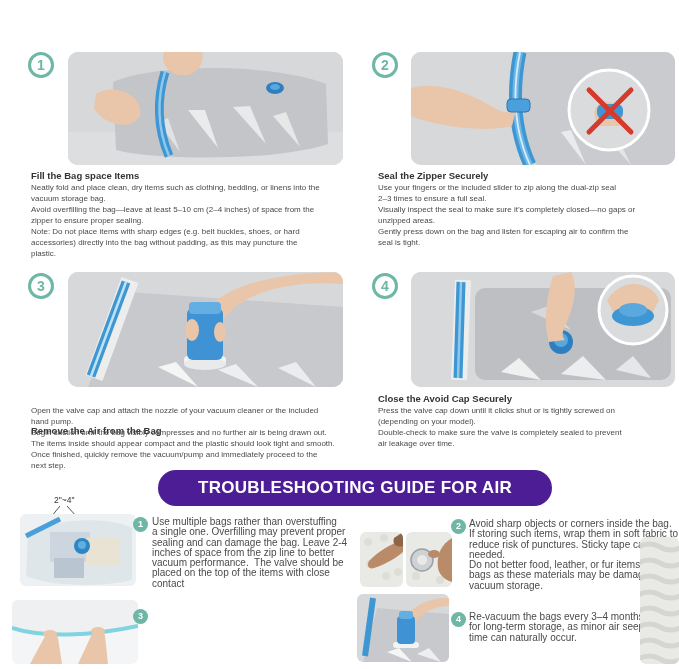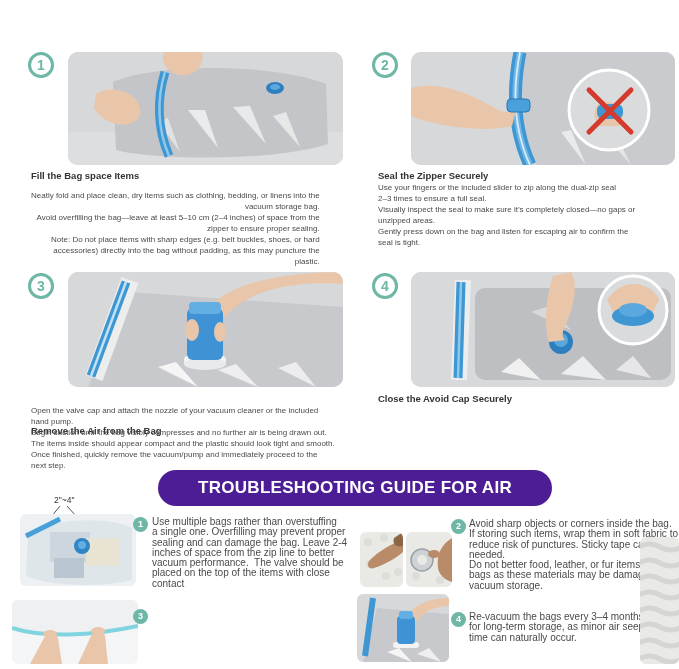--- a/index.html
+++ b/index.html
@@ -49,21 +49,21 @@
       <polygon points="90,70 112,100 100,66" fill="#eeeeef" opacity="0.7"></polygon>
       <path d="M97,20 C89,46 89,76 101,104" stroke="#3e96d3" stroke-width="9" fill="none"></path>
       <path d="M97,20 C89,46 89,76 101,104" stroke="#8ec9ec" stroke-width="2.5" fill="none"></path>
       <ellipse cx="207" cy="36" rx="9" ry="6" fill="#2e7fc0"></ellipse>
       <ellipse cx="207" cy="35" rx="5" ry="3" fill="#5aa8dd"></ellipse>
       <path d="M28,42 C48,30 76,44 72,64 C62,80 34,72 26,56 Z" fill="#e9c6a9"></path>
       <path d="M96,0 L134,0 C138,14 124,28 107,22 C96,16 93,8 96,0 Z" fill="#e9c6a9"></path>
     </svg>
   </div>
   <div class="step-title abs" style="left:31px;top:170px;">Fill the Bag space Items</div>
-  <div class="step-body abs" style="left:31px;top:190px;text-align:right;">Neatly fold and place clean, dry items such as clothing, bedding, or linens into the
+  <div class="step-body abs" style="left:31px;top:182px;">Neatly fold and place clean, dry items such as clothing, bedding, or linens into the
 vacuum storage bag.
 Avoid overfilling the bag—leave at least 5–10 cm (2–4 inches) of space from the
 zipper to ensure proper sealing.
 Note: Do not place items with sharp edges (e.g. belt buckles, shoes, or hard
 accessories) directly into the bag without padding, as this may puncture the
 plastic.</div>
 
   <div class="badge abs" style="left:372px;top:52px;">2</div>
   <div class="photo abs" style="left:411px;top:52px;width:264px;height:113px;">
     <svg viewBox="0 0 264 113" preserveAspectRatio="none">
@@ -136,20 +136,24 @@
       <circle cx="150" cy="70" r="12" fill="#2e7fc0"></circle>
       <circle cx="150" cy="68" r="7" fill="#5aa8dd"></circle>
       <path d="M160,0 C168,14 162,38 154,54 C150,62 152,66 154,68 L138,70 C132,50 136,22 142,4 Z" fill="#e9c6a9"></path>
       <circle cx="222" cy="38" r="34" fill="#dadbdd" stroke="#ffffff" stroke-width="3"></circle>
       <path d="M196,28 C204,16 214,12 222,12 C234,12 244,18 248,28 L240,44 L204,44 Z" fill="#e9c6a9"></path>
       <ellipse cx="222" cy="44" rx="21" ry="10" fill="#3e96d3"></ellipse>
       <ellipse cx="222" cy="38" rx="14" ry="7" fill="#5aa8dd"></ellipse>
     </svg>
   </div>
   <div class="step-title abs" style="left:378px;top:393px;">Close the Avoid Cap Securely</div>
+  <div class="step-body abs" style="left:378px;top:405px;">Press the valve cap down until it clicks shut or is tightly screwed on
+(depending on your model).
+Double-check to make sure the valve is completely sealed to prevent
+air leakage over time.</div>
 
   <div id="ts-banner" class="abs">TROUBLESHOOTING GUIDE FOR AIR LEAKAGE</div>
 
   <div id="measure-label" class="abs" style="left:54px;top:495px;">2"~4"</div>
   <svg class="abs" style="left:48px;top:505px;" width="36" height="13">
     <line x1="12" y1="1" x2="3" y2="12" stroke="#555" stroke-width="1"></line>
     <line x1="19" y1="1" x2="29" y2="12" stroke="#555" stroke-width="1"></line>
   </svg>
 
   <div class="minphoto abs" style="left:20px;top:514px;width:116px;height:72px;">

